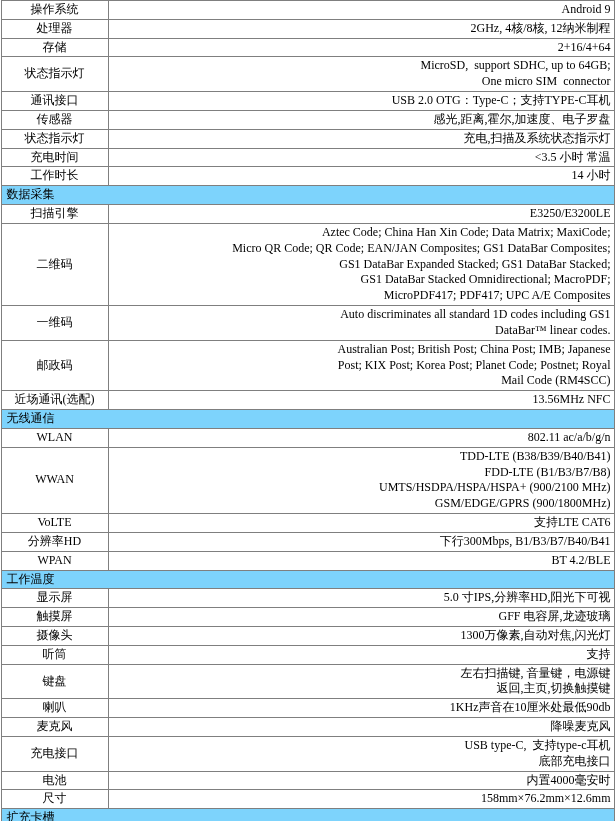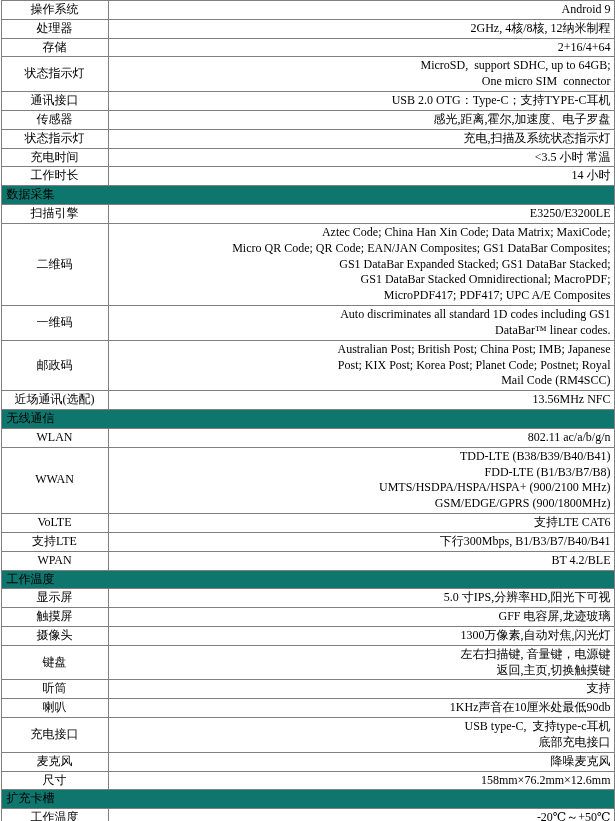--- a/index.html
+++ b/index.html
@@ -29,21 +29,21 @@
   col.c2 { width: 506px; }
 
   td.label {
     text-align: center;
   }
   td.value {
     text-align: right;
     padding-left: 5px;
   }
   tr.section td {
-    background: #0f766e;
+    background: #7dd3fc;
     font-weight: normal;
     text-align: left;
     padding-left: 5px;
   }
   td.multi {
     padding-top: 2px;
     padding-bottom: 2px;
   }
   .ln { display: block; white-space: pre-wrap; }
 </style>
@@ -169,21 +169,21 @@
           <span class="ln">GSM/EDGE/GPRS (900/1800MHz)</span>
         </td>
       </tr>
       <tr>
         <td class="label">VoLTE</td>
         <td class="value">
           <span class="ln">支持LTE CAT6</span>
         </td>
       </tr>
       <tr>
-        <td class="label">支持LTE</td>
+        <td class="label">分辨率HD</td>
         <td class="value">
           <span class="ln">下行300Mbps, B1/B3/B7/B40/B41</span>
         </td>
       </tr>
       <tr>
         <td class="label">WPAN</td>
         <td class="value">
           <span class="ln">BT 4.2/BLE</span>
         </td>
       </tr>
@@ -199,52 +199,58 @@
       <tr>
         <td class="label">触摸屏</td>
         <td class="value">
           <span class="ln">GFF 电容屏,龙迹玻璃</span>
         </td>
       </tr>
       <tr>
         <td class="label">摄像头</td>
         <td class="value">
           <span class="ln">1300万像素,自动对焦,闪光灯</span>
+        </td>
+      </tr>
+      <tr>
+        <td class="label">听筒</td>
+        <td class="value">
+          <span class="ln">支持</span>
         </td>
       </tr>
       <tr>
         <td class="label">键盘</td>
         <td class="value multi">
           <span class="ln">左右扫描键, 音量键，电源键</span>
           <span class="ln">返回,主页,切换触摸键</span>
         </td>
       </tr>
       <tr>
-        <td class="label">听筒</td>
-        <td class="value">
-          <span class="ln">支持</span>
-        </td>
-      </tr>
-      <tr>
         <td class="label">喇叭</td>
         <td class="value">
           <span class="ln">1KHz声音在10厘米处最低90db</span>
+        </td>
+      </tr>
+      <tr>
+        <td class="label">麦克风</td>
+        <td class="value">
+          <span class="ln">降噪麦克风</span>
         </td>
       </tr>
       <tr>
         <td class="label">充电接口</td>
         <td class="value multi">
           <span class="ln">USB type-C,  支持type-c耳机</span>
           <span class="ln">底部充电接口</span>
         </td>
       </tr>
       <tr>
-        <td class="label">麦克风</td>
-        <td class="value">
-          <span class="ln">降噪麦克风</span>
+        <td class="label">电池</td>
+        <td class="value">
+          <span class="ln">内置4000毫安时</span>
         </td>
       </tr>
       <tr>
         <td class="label">尺寸</td>
         <td class="value">
           <span class="ln">158mm×76.2mm×12.6mm</span>
         </td>
       </tr>
       <tr class="section">
         <td colspan="2">扩充卡槽</td>

